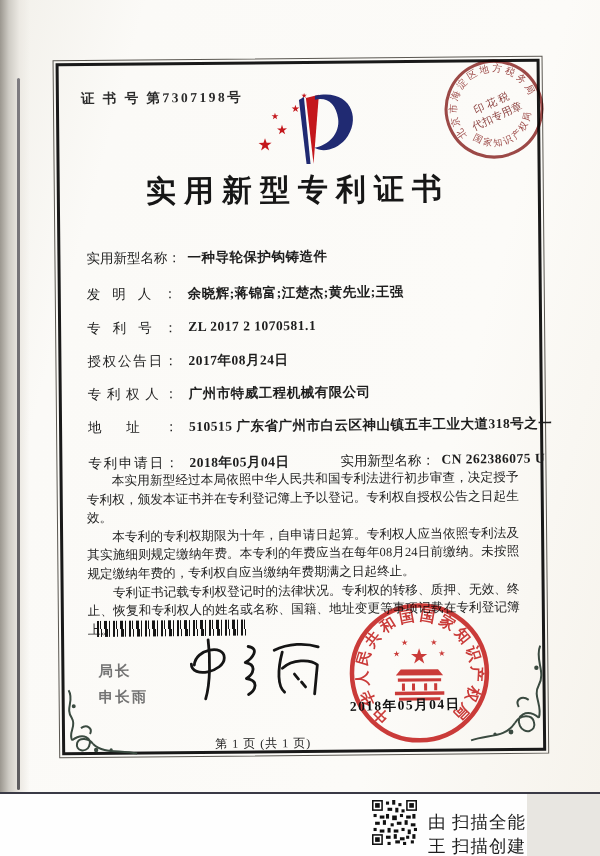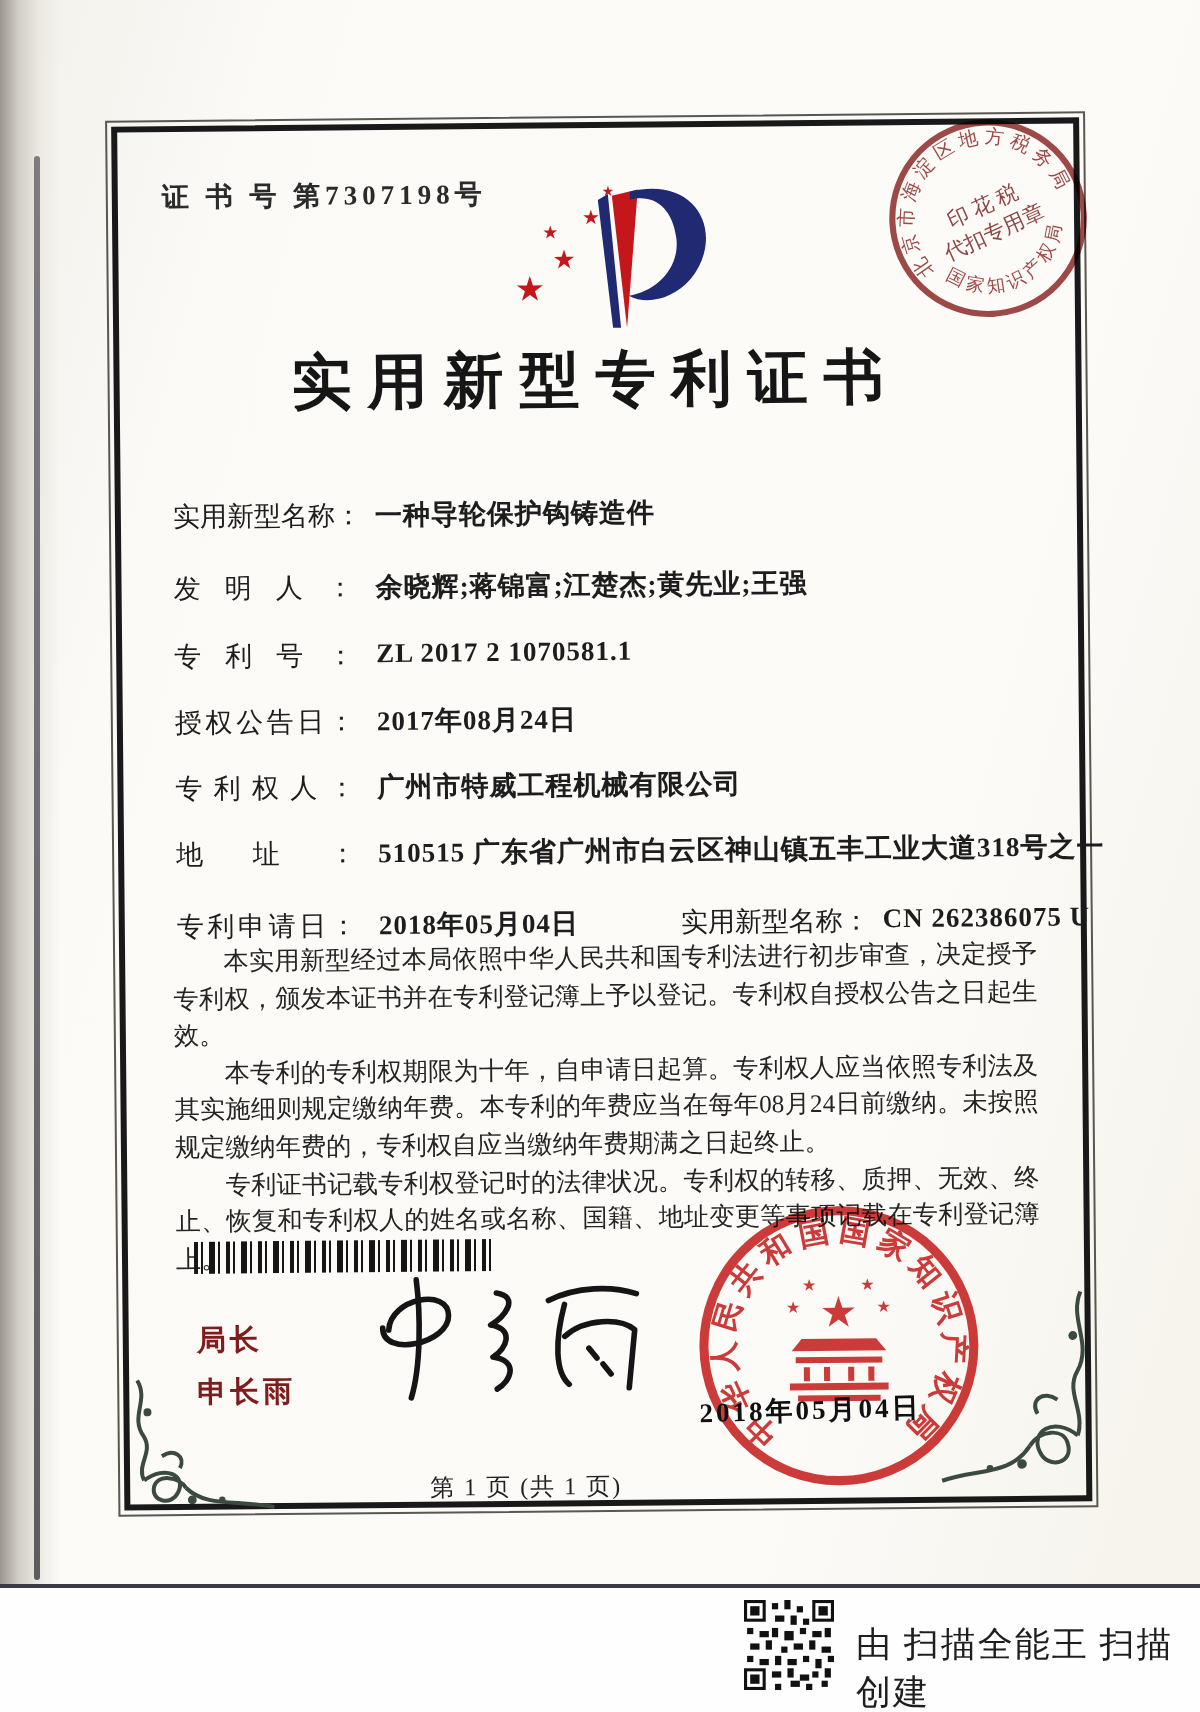--- a/index.html
+++ b/index.html
@@ -48,33 +48,33 @@
   .row-auth .pair2{position:absolute;left:252px;top:0;}
   .body-text{position:absolute;left:86px;top:470px;width:432px;font-size:12.6px;
     line-height:18.6px;color:#242424;text-align:justify;font-weight:500;}
   .body-text p{margin:0;text-indent:2em;}
   .barcode{position:absolute;left:95px;top:619px;width:150px;height:16px;
     background:repeating-linear-gradient(90deg,
       #151515 0 2px,transparent 2px 3.5px,
       #151515 3.5px 4.5px,transparent 4.5px 7.5px,
       #151515 7.5px 10.5px,transparent 10.5px 12px,
       #151515 12px 13px,transparent 13px 16px);}
-  .signer{position:absolute;left:96px;top:656px;font-size:14.5px;color:#7f1d1d;
+  .signer{position:absolute;left:96px;top:656px;font-size:14.5px;color:#737373;
     font-weight:700;line-height:26px;letter-spacing:2px;}
   .autograph{position:absolute;left:176px;top:634px;width:150px;height:72px;}
   .big-seal{position:absolute;left:344px;top:601px;width:146px;height:146px;
     opacity:.92;mix-blend-mode:multiply;}
   .seal-date{position:absolute;left:347px;top:697px;width:176px;font-size:13.5px;
     font-weight:700;color:#101010;letter-spacing:1.5px;transform:rotate(-1deg);}
   .page-footer{position:absolute;left:90px;top:735px;width:340px;text-align:center;
     font-size:12px;color:#222;letter-spacing:1px;}
   .flourish{position:absolute;pointer-events:none;}
   .flourish.bl{left:60px;top:686px;width:76px;height:72px;}
   .flourish.br{left:466px;top:646px;width:80px;height:112px;transform:scaleX(-1);}
-  .scanner-strip{position:absolute;left:0;top:794px;width:600px;height:62px;
+  .scanner-strip{position:absolute;left:0;top:794px;width:527px;height:62px;
     background:#fefefe;}
   .strip-divider{position:absolute;left:0;top:-2px;width:600px;height:2px;
     background:#3a3a46;}
   .qr{position:absolute;left:372px;top:6px;width:45px;height:45px;}
   .strip-text{position:absolute;left:428px;top:16px;font-size:17.5px;color:#1e1e1e;
     letter-spacing:1px;font-family:"Liberation Serif","DejaVu Serif",serif;}
   svg text{font-family:"Liberation Serif","DejaVu Serif",serif;}
 </style>
 </head>
 <body>

